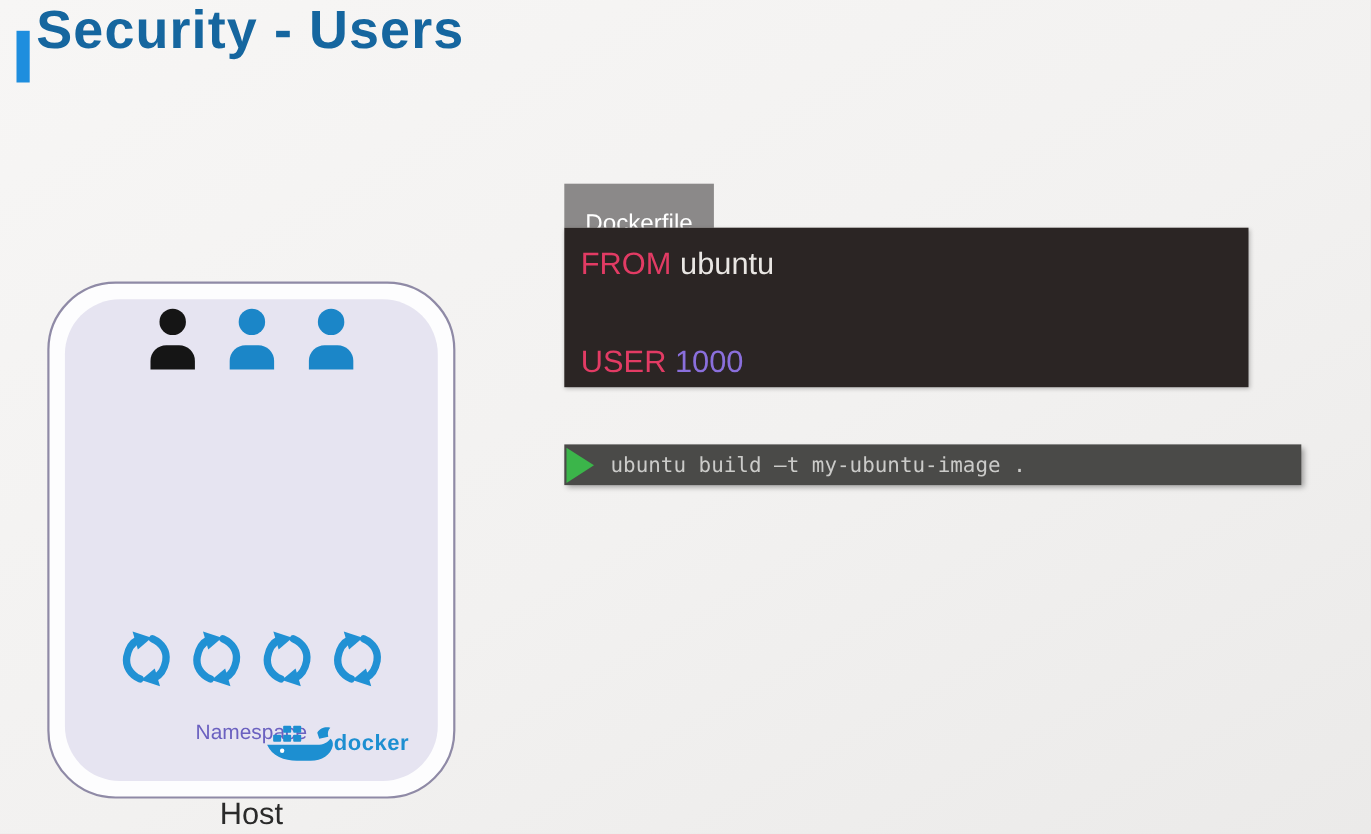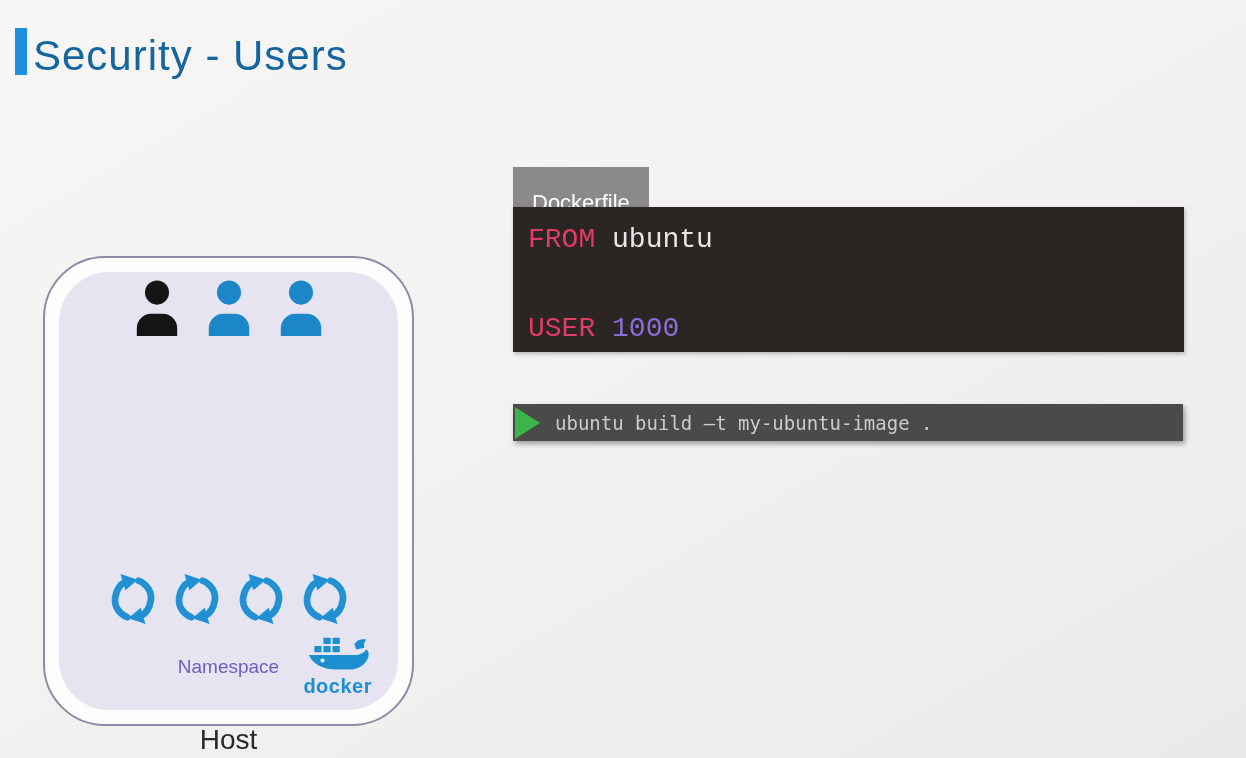--- a/index.html
+++ b/index.html
@@ -10,22 +10,22 @@
     position:relative; width:1246px; height:758px; overflow:hidden;
     background:linear-gradient(150deg,#f7f6f5 0%,#f2f1f0 55%,#ebeae9 100%);
   }
 
   
   .title-accent {
     position:absolute; left:15px; top:28px; width:12px; height:47px;
     background:#1e8ede;
   }
   .page-title {
-    position:absolute; left:33px; top:32px;
-    font-size:42px; font-weight:normal; letter-spacing:1px; color:#15669f;
+    position:absolute; left:33px; top:0;
+    font-size:49px; font-weight:bold; letter-spacing:1px; color:#15669f;
   }
 
   
   .host-box {
     position:absolute; left:43px; top:256px; width:371px; height:470px;
     background:#fdfdfe; border:2px solid #8f8aa6; border-radius:62px;
   }
   .host-inner {
     position:absolute; left:14px; top:14px; right:14px; bottom:14px;
     background:#e6e4f1; border-radius:50px;
@@ -39,42 +39,42 @@
     position:absolute; bottom:84px; left:0; right:0;
     display:flex; justify-content:center; gap:16px;
   }
   .process-icon svg { width:48px; height:54px; display:block; }
   .namespace-label {
     position:absolute; bottom:32px; left:0; width:100%; text-align:center;
     font-size:19px; color:#6b61c0;
   }
   .docker-logo {
     position:absolute; right:26px; bottom:12px;
-    display:flex; flex-direction:column; align-items:center;
+    display:flex; flex-direction:row; align-items:center;
   }
   .docker-logo svg { width:62px; height:42px; display:block; }
   .docker-wordmark {
     font-size:20px; font-weight:bold; color:#1d8fd1; letter-spacing:0.5px;
     margin-top:-1px;
   }
   .host-label {
     position:absolute; left:43px; top:724px; width:371px; text-align:center;
     font-size:28px; color:#2a2a2a;
   }
 
   
   .dockerfile-tab {
     position:absolute; left:513px; top:167px; height:40px;
     padding:16px 19px; background:#8b8989; color:#ffffff;
     font-size:22px; line-height:40px;
   }
   .code-block {
-    position:absolute; left:513px; top:207px; width:671px; height:145px;
+    position:absolute; left:513px; top:207px; width:622px; height:145px;
     background:#2b2524; padding:17px 0 0 15px;
-    font-family:Liberation Mono, monospace; font-size:28px;
+    font-family:Liberation Sans, sans-serif; font-size:28px;
     box-shadow:1px 2px 4px rgba(0,0,0,0.25);
   }
   .code-line { line-height:32px; white-space:pre; }
   .code-line + .code-line { margin-top:57px; }
   .kw { color:#e23b64; }
 
   
   .terminal-bar {
     position:absolute; left:513px; top:404px; width:670px; height:37px;
     background:#4a4a48; display:flex; align-items:center;

